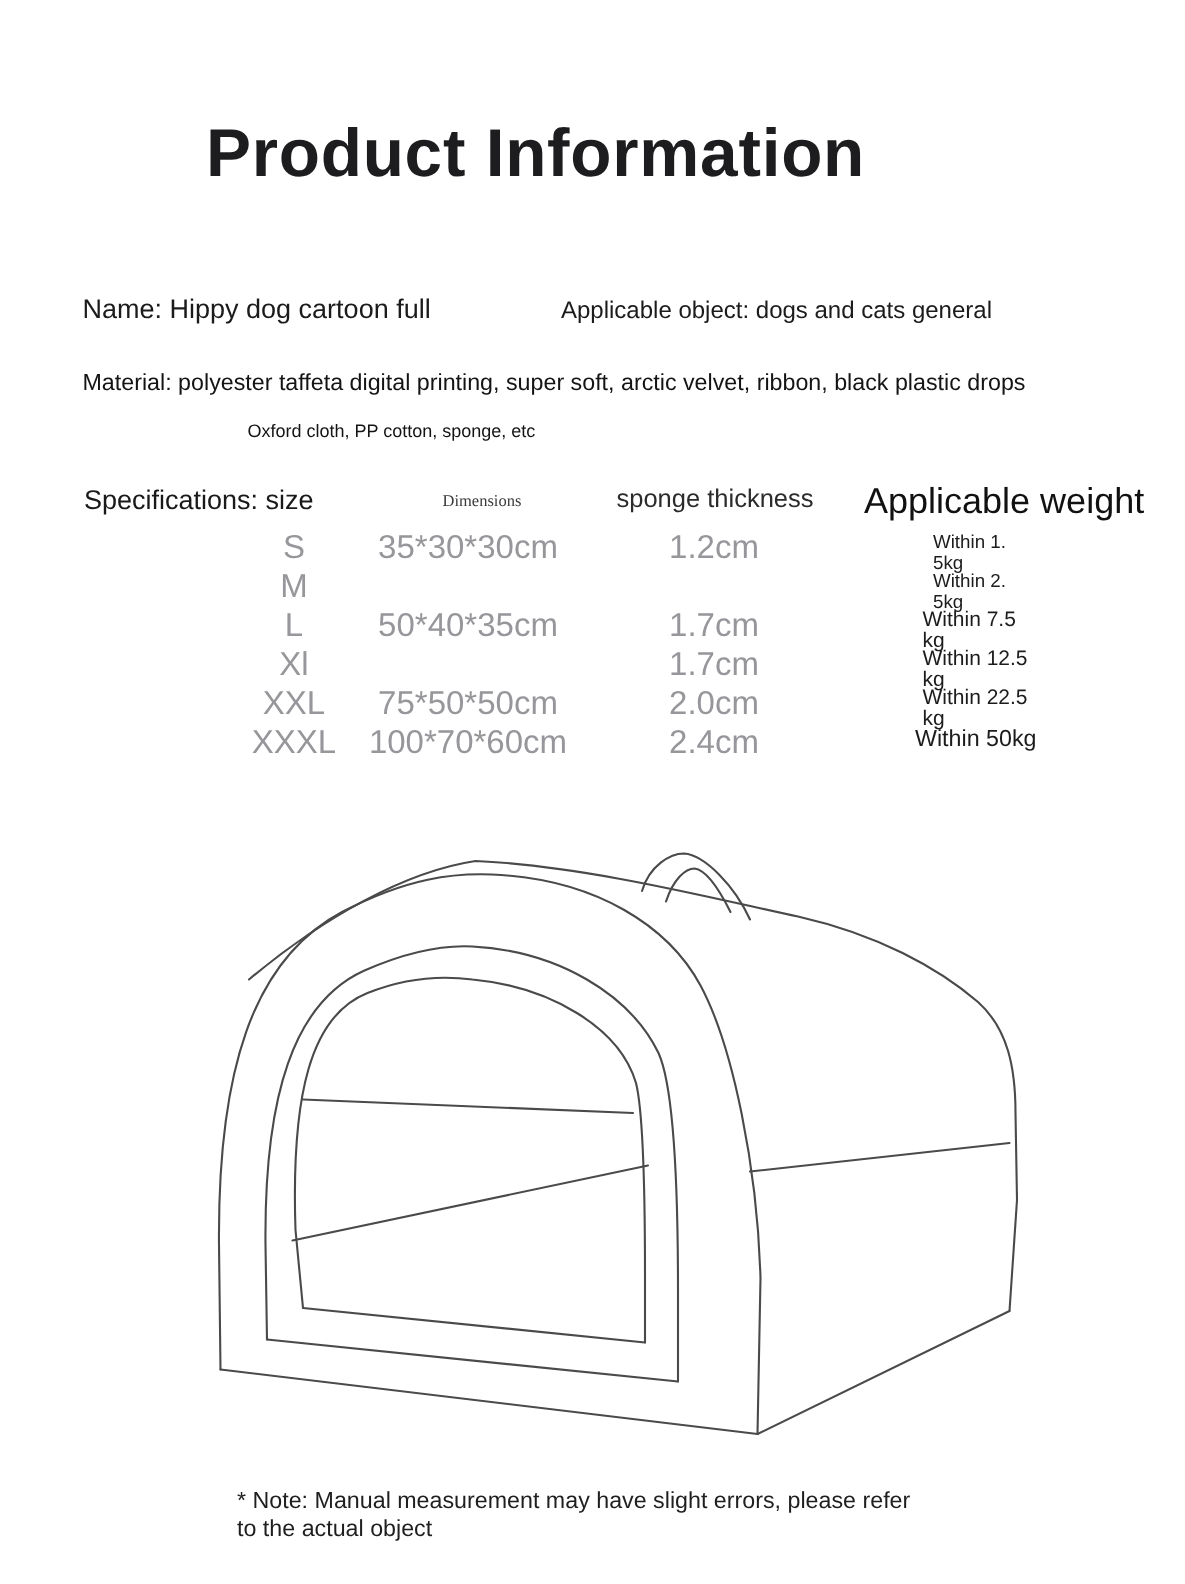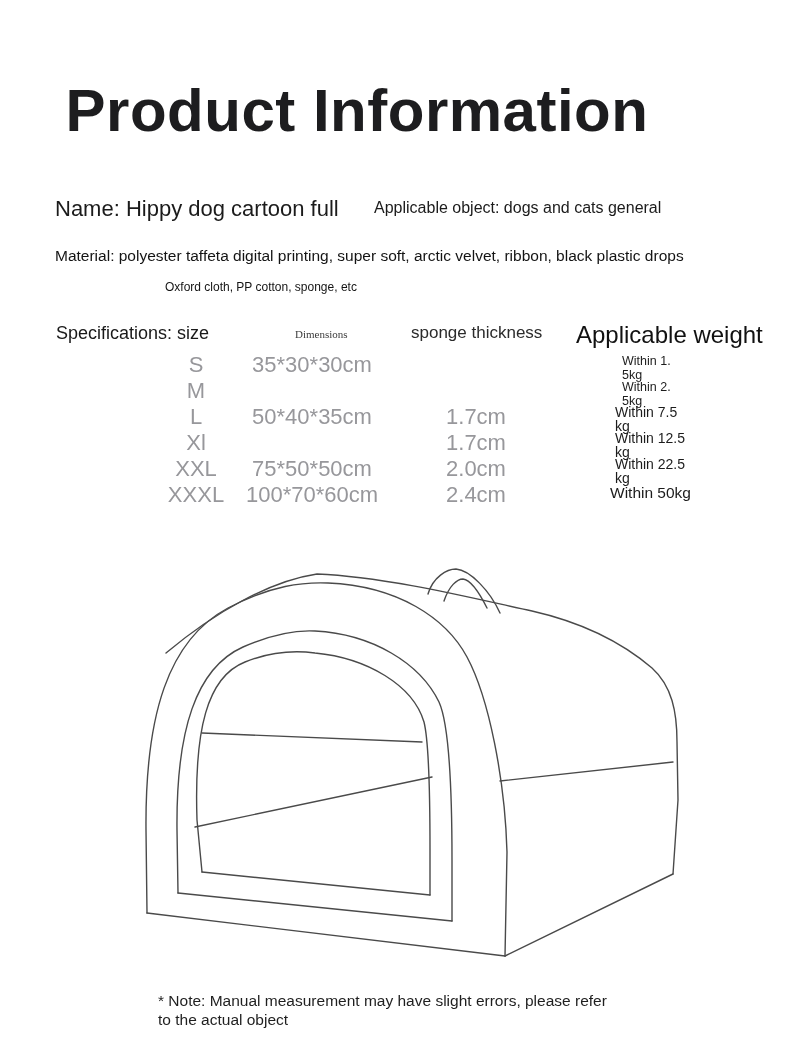--- a/index.html
+++ b/index.html
@@ -3,23 +3,23 @@
 <meta charset="utf-8">
 <style>
   html,body{margin:0;padding:0;background:#ffffff;}
   body{
     width:790px;height:1056px;position:relative;overflow:hidden;
     font-family:"Liberation Sans","DejaVu Sans",sans-serif;color:#1c1c1e;
   }
   .abs{position:absolute;}
   .page-title{
     left:0;top:76px;width:714px;text-align:center;
-    font-size:60px;font-weight:600;letter-spacing:0.5px;color:#1d1d1f;
+    font-size:45px;font-weight:600;letter-spacing:0.5px;color:#1d1d1f;
   }
-  .name-line{left:55px;top:196px;font-size:22px;color:#1b1b1b;}
+  .name-line{left:55px;top:196px;font-size:18px;color:#1b1b1b;}
   .applicable-line{left:374px;top:199px;font-size:16px;color:#1b1b1b;}
   .material-1{left:55px;top:247px;font-size:15.5px;color:#141414;}
   .material-2{left:165px;top:280px;font-size:12px;color:#141414;}
   .hdr-size{left:56px;top:323px;font-size:18px;color:#191919;}
   .hdr-dims{left:295px;top:328px;font-size:11px;color:#3a3a3a;font-family:Liberation Serif, serif;}
   .hdr-thick{left:411px;top:323px;font-size:17px;color:#2b2b2b;}
   .hdr-weight{left:576px;top:321px;font-size:24px;color:#111111;}
   .spec-rows{left:0;top:352px;width:790px;}
   .spec-row{position:absolute;left:0;width:790px;height:26px;}
   .cell{position:absolute;top:0;font-size:22px;color:#97979b;line-height:26px;white-space:nowrap;}
@@ -47,20 +47,21 @@
 
 <div class="abs hdr-size">Specifications: size</div>
 <div class="abs hdr-dims">Dimensions</div>
 <div class="abs hdr-thick">sponge thickness</div>
 <div class="abs hdr-weight">Applicable weight</div>
 
 <div class="abs spec-rows">
   <div class="spec-row" style="top:0">
     <div class="cell cell-size">S</div>
     <div class="cell cell-dims">35*30*30cm</div>
+    <div class="cell cell-thick">1.2cm</div>
     <div class="cell cell-weight">
         <div>Within 1.</div>
         <div>5kg</div>
       </div>
   </div>
   <div class="spec-row" style="top:26px">
     <div class="cell cell-size">M</div>
     <div class="cell cell-weight">
         <div>Within 2.</div>
         <div>5kg</div>

